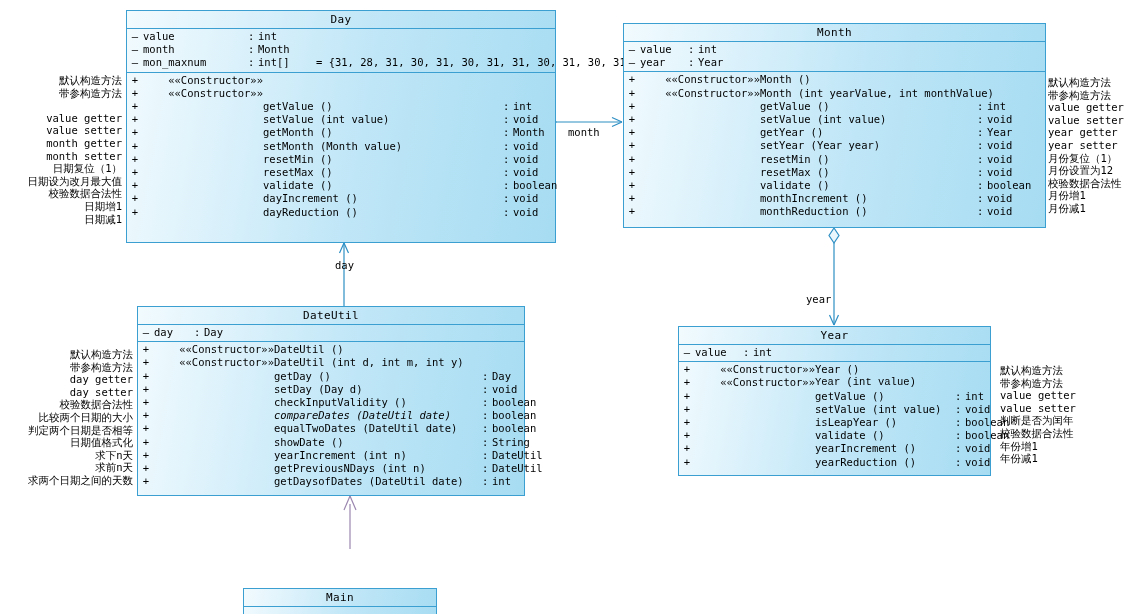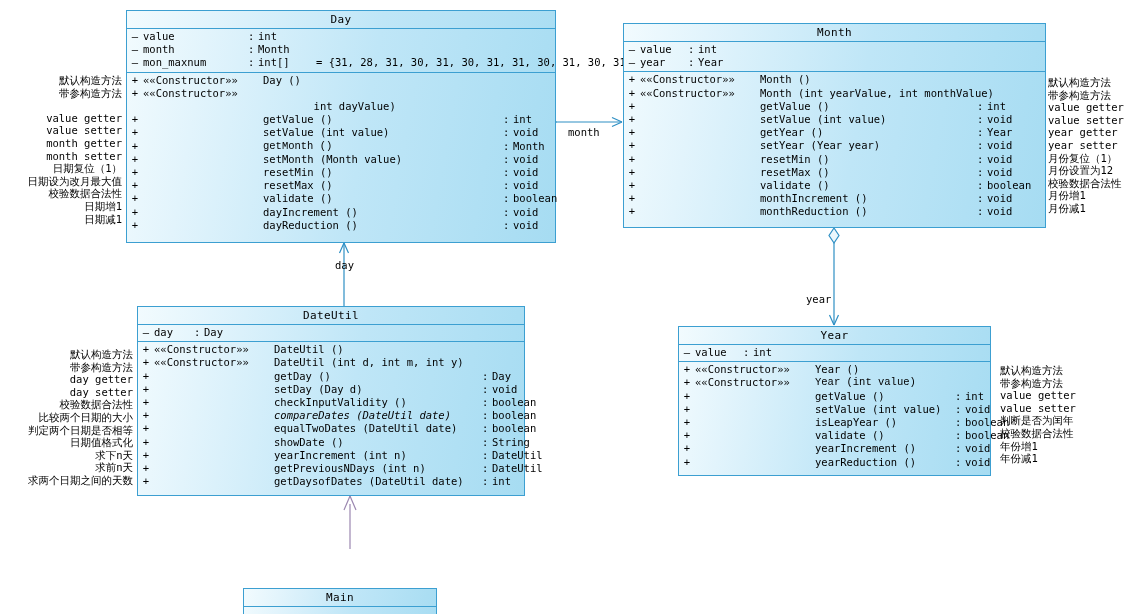--- a/index.html
+++ b/index.html
@@ -29,21 +29,21 @@
     padding:1px 0 2px 0;
   }
   .uml .compartment:last-child{border-bottom:none;}
   .row{
     display:flex;
     font-size:10.5px;
     line-height:13.2px;
     white-space:pre;
   }
   .vis{width:16px;text-align:center;flex:none;}
-  .stereo{flex:none;white-space:pre;}
+  .stereo{flex:none;white-space:pre;text-align:right;}
   .sig{flex:1 1 auto;white-space:pre;}
   .rtype{flex:none;white-space:pre;padding-right:6px;}
   .colon{flex:none;width:10px;text-align:left;}
 
   
   .notes{
     position:absolute;
     font-size:10.5px;
     line-height:12.6px;
     white-space:pre;
@@ -116,26 +116,25 @@
     </div>
     <div class="row">
       <span class="vis">–</span>
       <span class="sig" style="flex:0 0 105px">mon_maxnum</span>
       <span class="colon">:</span>
       <span class="sig" style="flex:0 0 58px">int[]</span>
       <span class="sig">= {31, 28, 31, 30, 31, 30, 31, 31, 30, 31, 30, 31}</span>
     </div>
   </div>
   <div class="compartment" id="ops-day">
-      <div class="row"><span class="vis">+</span><span class="stereo" style="width: 120px;">««Constructor»»</span><span class="sig" style="flex: 0 0 240px;">Day ()</span></div>
       <div class="row"><span class="vis">+</span><span class="stereo" style="width: 120px;">««Constructor»»</span></div>
-      <div class="row"><span class="vis"></span><span class="stereo" style="width: 120px;"></span><span class="sig" style="flex: 0 0 240px;">        int dayValue)</span></div>
+      <div class="row"><span class="vis">+</span><span class="stereo" style="width: 120px;">««Constructor»»</span></div>
       <div class="row"><span class="vis">+</span><span class="stereo" style="width: 120px;"></span><span class="sig" style="flex: 0 0 240px;">getValue ()</span><span class="colon">:</span><span class="rtype" style="min-width: 52px;">int</span></div>
       <div class="row"><span class="vis">+</span><span class="stereo" style="width: 120px;"></span><span class="sig" style="flex: 0 0 240px;">setValue (int value)</span><span class="colon">:</span><span class="rtype" style="min-width: 52px;">void</span></div>
-      <div class="row"><span class="vis">+</span><span class="stereo" style="width: 120px;"></span><span class="sig" style="flex: 0 0 240px; font-family: Liberation Mono, monospace;">getMonth ()</span><span class="colon">:</span><span class="rtype" style="min-width: 52px;">Month</span></div>
+      <div class="row"><span class="vis">+</span><span class="stereo" style="width: 120px;"></span><span class="sig" style="flex: 0 0 240px;">getMonth ()</span><span class="colon">:</span><span class="rtype" style="min-width: 52px;">Month</span></div>
       <div class="row"><span class="vis">+</span><span class="stereo" style="width: 120px;"></span><span class="sig" style="flex: 0 0 240px;">setMonth (Month value)</span><span class="colon">:</span><span class="rtype" style="min-width: 52px;">void</span></div>
       <div class="row"><span class="vis">+</span><span class="stereo" style="width: 120px;"></span><span class="sig" style="flex: 0 0 240px;">resetMin ()</span><span class="colon">:</span><span class="rtype" style="min-width: 52px;">void</span></div>
       <div class="row"><span class="vis">+</span><span class="stereo" style="width: 120px;"></span><span class="sig" style="flex: 0 0 240px;">resetMax ()</span><span class="colon">:</span><span class="rtype" style="min-width: 52px;">void</span></div>
       <div class="row"><span class="vis">+</span><span class="stereo" style="width: 120px;"></span><span class="sig" style="flex: 0 0 240px;">validate ()</span><span class="colon">:</span><span class="rtype" style="min-width: 52px;">boolean</span></div>
       <div class="row"><span class="vis">+</span><span class="stereo" style="width: 120px;"></span><span class="sig" style="flex: 0 0 240px;">dayIncrement ()</span><span class="colon">:</span><span class="rtype" style="min-width: 52px;">void</span></div>
       <div class="row"><span class="vis">+</span><span class="stereo" style="width: 120px;"></span><span class="sig" style="flex: 0 0 240px;">dayReduction ()</span><span class="colon">:</span><span class="rtype" style="min-width: 52px;">void</span></div>
     </div>
 </div>
 
 <div class="notes right-align" id="notes-day" style="left:0px;top:74px;width:122px;"><div>默认构造方法</div><div>带参构造方法</div><div>&nbsp;</div><div>value getter</div><div>value setter</div><div>month getter</div><div>month setter</div><div>日期复位（1）</div><div>日期设为改月最大值</div><div>校验数据合法性</div><div>日期增1</div><div>日期减1</div></div>

